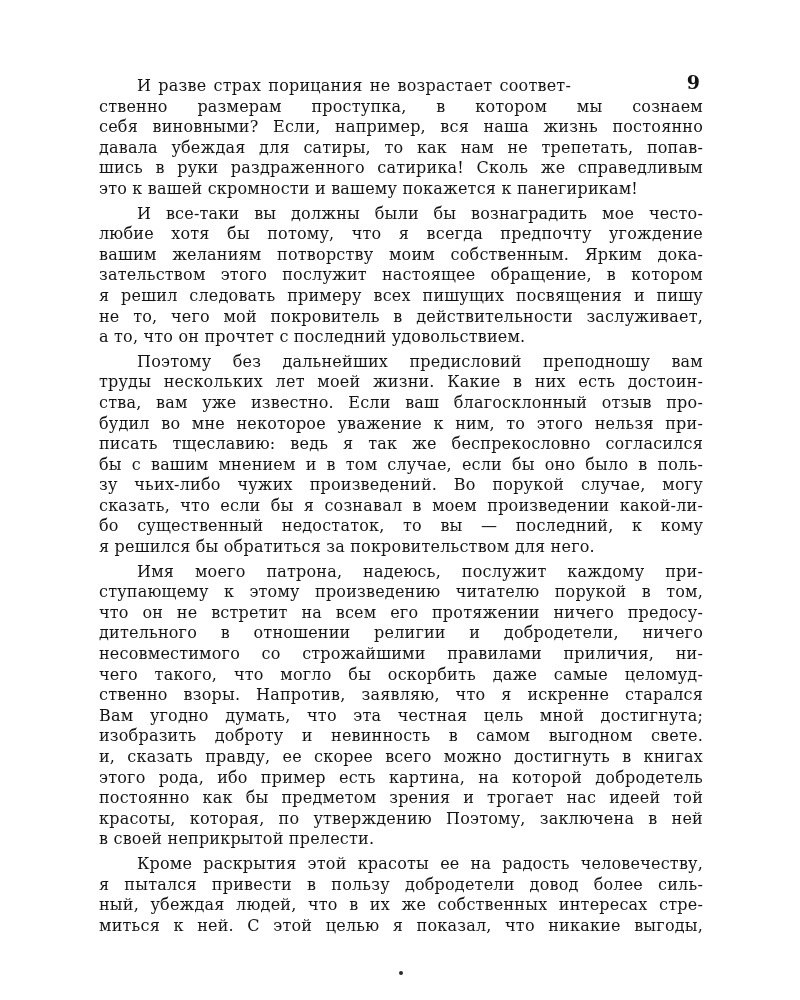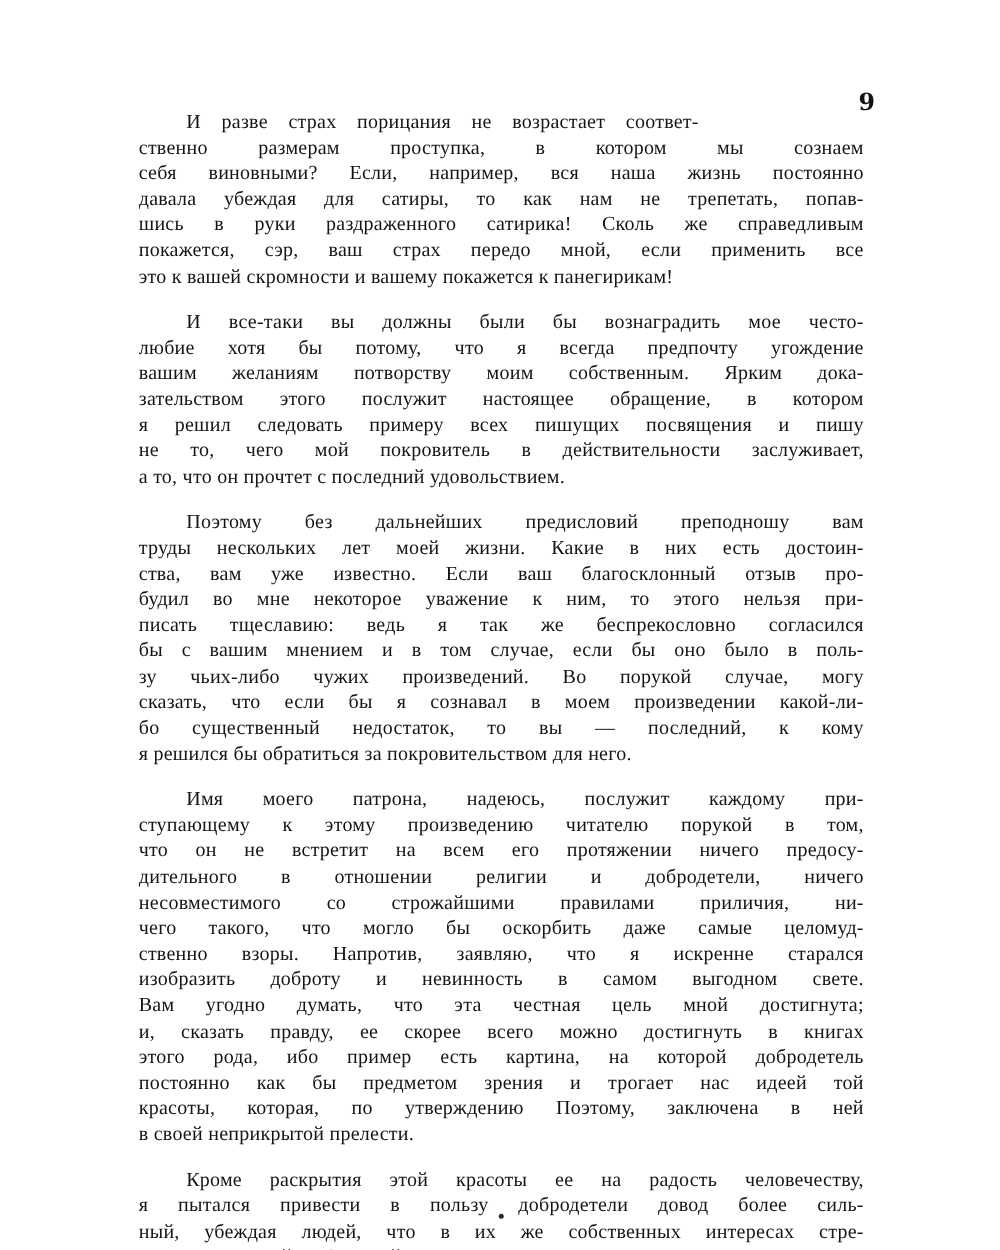--- a/index.html
+++ b/index.html
@@ -18,21 +18,21 @@
   }
   .text-block {
     position: absolute;
     left: 95px;
     top: 72px;
     width: 612px;
     font-size: 16px;
     line-height: 20.6px;
     letter-spacing: 0.2px;
   }
-  .paragraph { margin: 16px; padding: 0; font-family: Liberation Serif, serif; }
+  .paragraph { margin: 4px; padding: 0; }
   .line {
     text-align: justify;
     text-align-last: justify;
     white-space: normal;
     overflow: hidden;
     height: 20.6px;
   }
   .line.first { text-indent: 38px; }
   .line.last { text-align-last: left; }
   
@@ -65,21 +65,20 @@
   <div class="page-number">
     <span>9</span>
   </div>
   <div class="text-block">
       <div class="paragraph">
         <div class="line first">И разве страх порицания не возрастает соответ-</div>
         <div class="line">ственно размерам проступка, в котором мы сознаем</div>
         <div class="line">себя виновными? Если, например, вся наша жизнь постоянно</div>
         <div class="line">давала убеждая для сатиры, то как нам не трепетать, попав-</div>
         <div class="line">шись в руки раздраженного сатирика! Сколь же справедливым</div>
-        <div class="line">покажется, сэр, ваш страх передо мной, если применить все</div>
         <div class="line last">это к вашей скромности и вашему покажется к панегирикам!</div>
       </div>
       <div class="paragraph">
         <div class="line first">И все-таки вы должны были бы вознаградить мое често-</div>
         <div class="line">любие хотя бы потому, что я всегда предпочту угождение</div>
         <div class="line">вашим желаниям потворству моим собственным. Ярким дока-</div>
         <div class="line">зательством этого послужит настоящее обращение, в котором</div>
         <div class="line">я решил следовать примеру всех пишущих посвящения и пишу</div>
         <div class="line">не то, чего мой покровитель в действительности заслуживает,</div>
         <div class="line last">а то, что он прочтет с последний удовольствием.</div>
@@ -97,22 +96,22 @@
         <div class="line last">я решился бы обратиться за покровительством для него.</div>
       </div>
       <div class="paragraph">
         <div class="line first">Имя моего патрона, надеюсь, послужит каждому при-</div>
         <div class="line">ступающему к этому произведению читателю порукой в том,</div>
         <div class="line">что он не встретит на всем его протяжении ничего предосу-</div>
         <div class="line">дительного в отношении религии и добродетели, ничего</div>
         <div class="line">несовместимого со строжайшими правилами приличия, ни-</div>
         <div class="line">чего такого, что могло бы оскорбить даже самые целомуд-</div>
         <div class="line">ственно взоры. Напротив, заявляю, что я искренне старался</div>
+        <div class="line">Вам угодно думать, что эта честная цель мной достигнута;</div>
         <div class="line">изобразить доброту и невинность в самом выгодном свете.</div>
-        <div class="line">Вам угодно думать, что эта честная цель мной достигнута;</div>
         <div class="line">и, сказать правду, ее скорее всего можно достигнуть в книгах</div>
         <div class="line">этого рода, ибо пример есть картина, на которой добродетель</div>
         <div class="line">постоянно как бы предметом зрения и трогает нас идеей той</div>
         <div class="line">красоты, которая, по утверждению Поэтому, заключена в ней</div>
         <div class="line last">в своей неприкрытой прелести.</div>
       </div>
       <div class="paragraph">
         <div class="line first">Кроме раскрытия этой красоты ее на радость человечеству,</div>
         <div class="line">я пытался привести в пользу добродетели довод более силь-</div>
         <div class="line">ный, убеждая людей, что в их же собственных интересах стре-</div>

